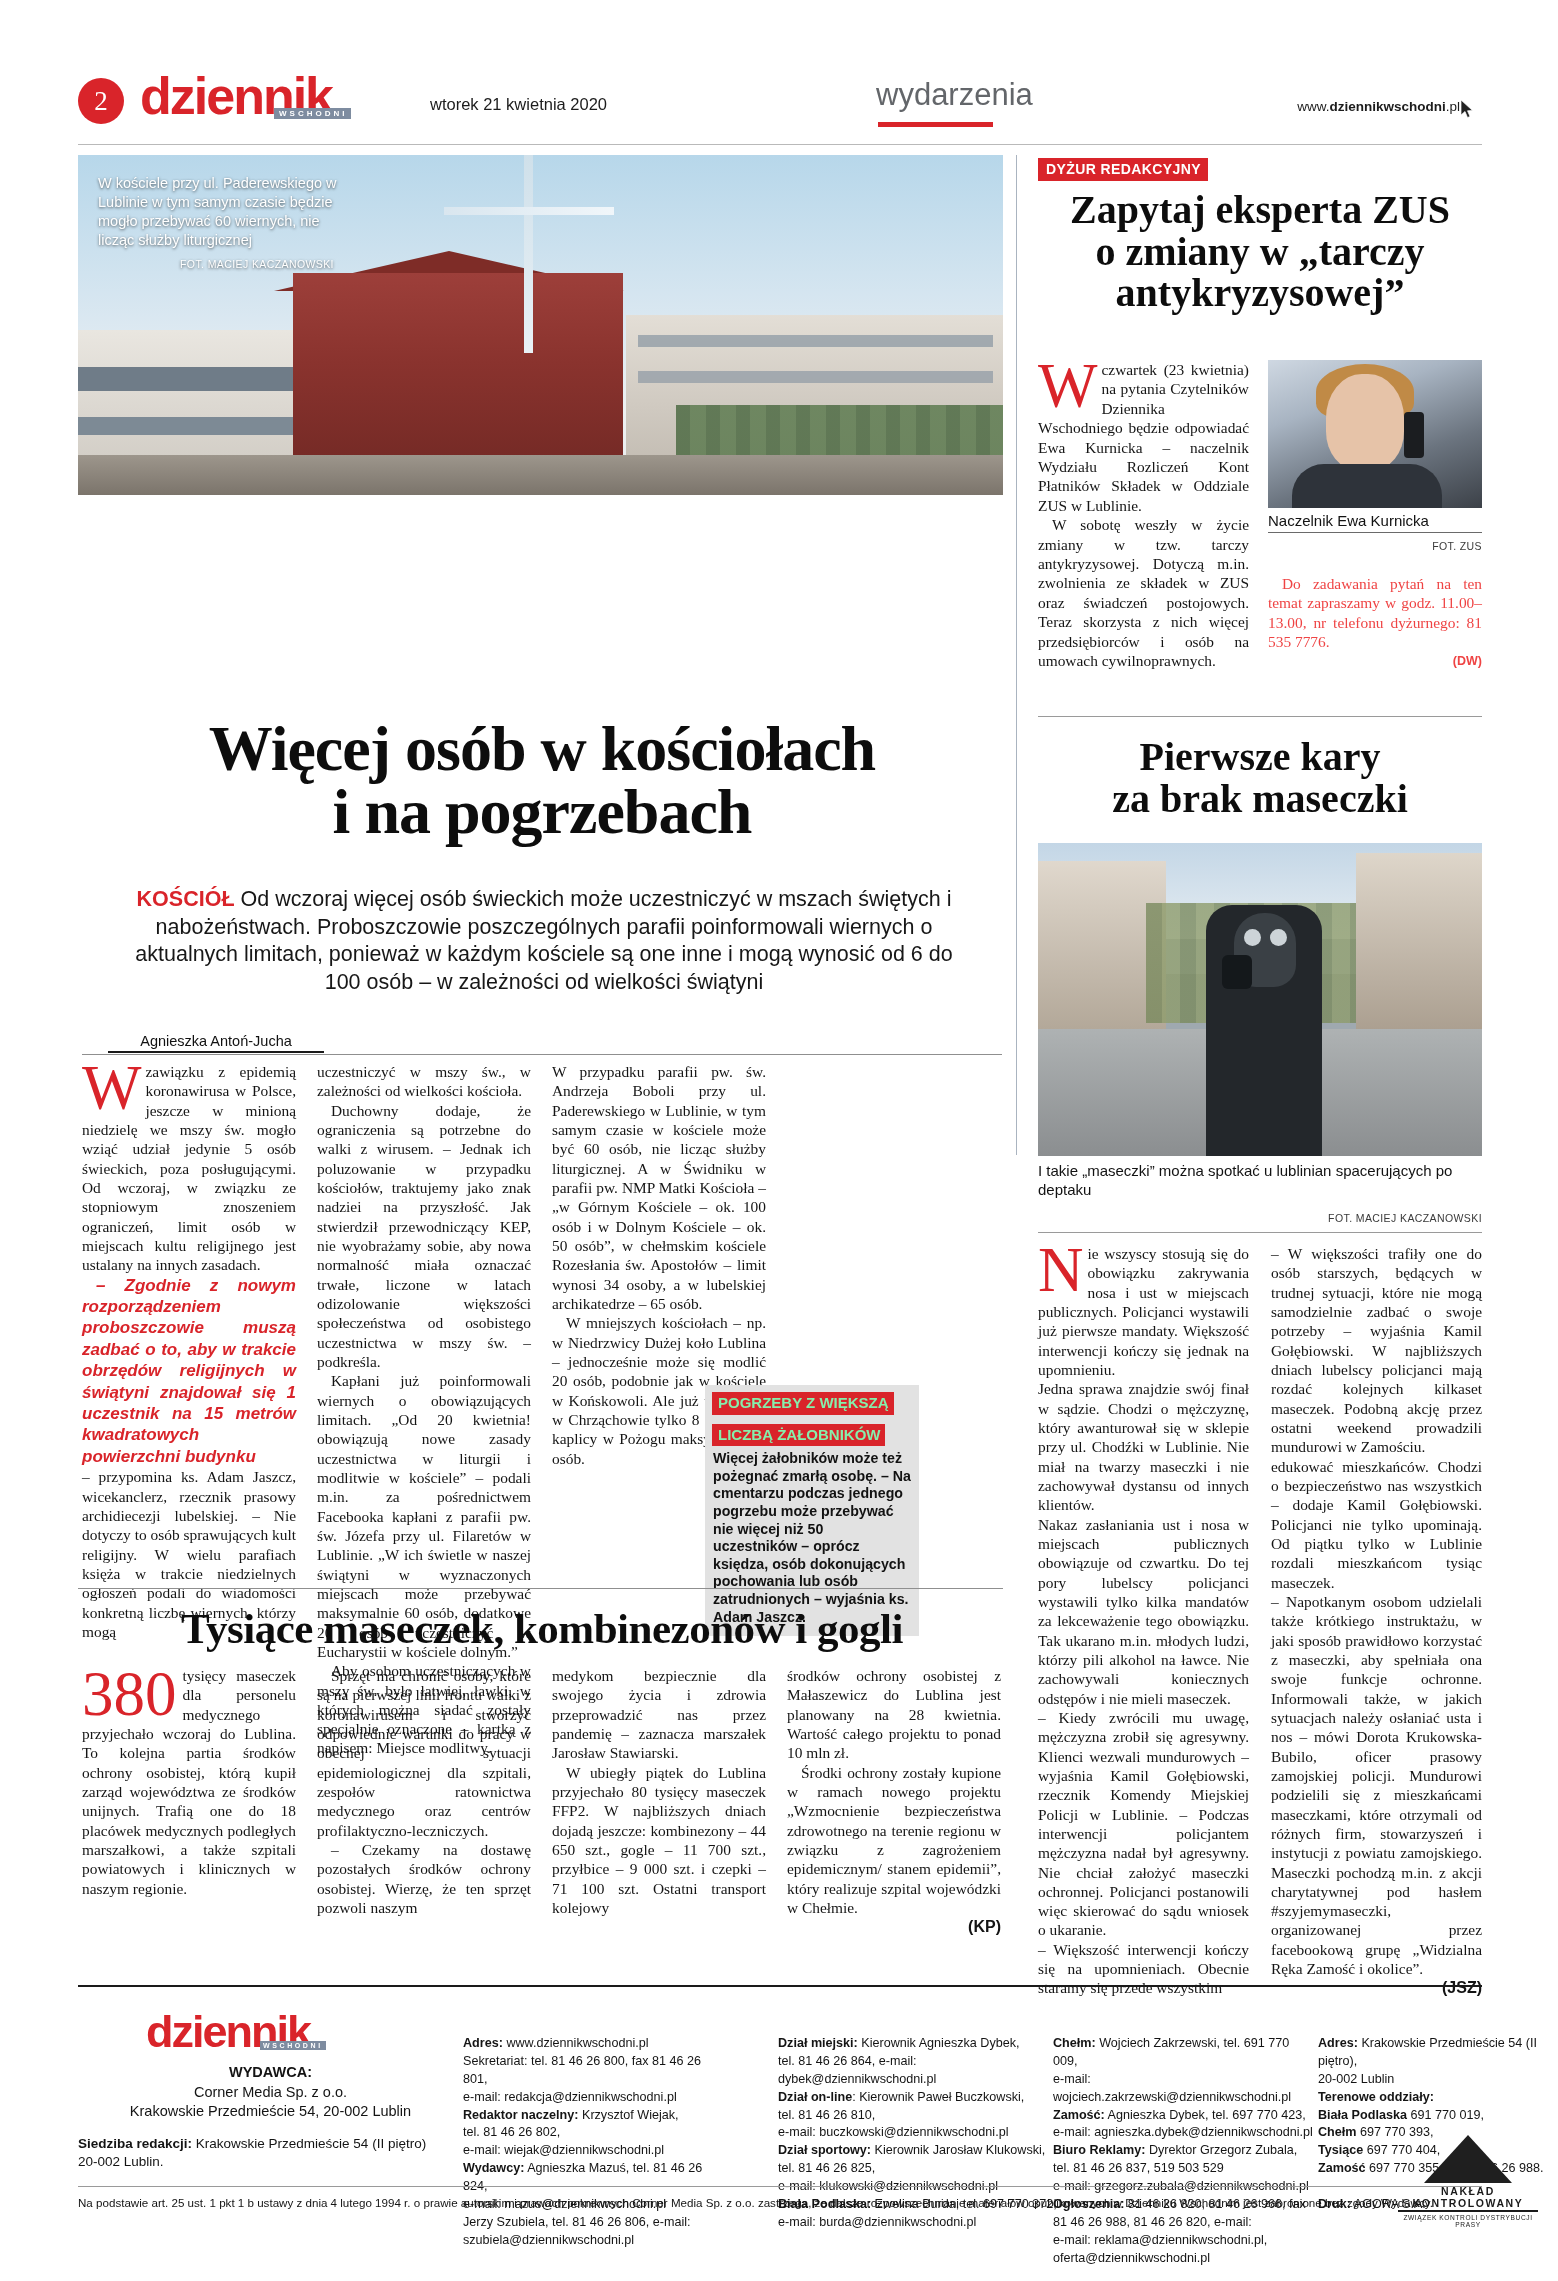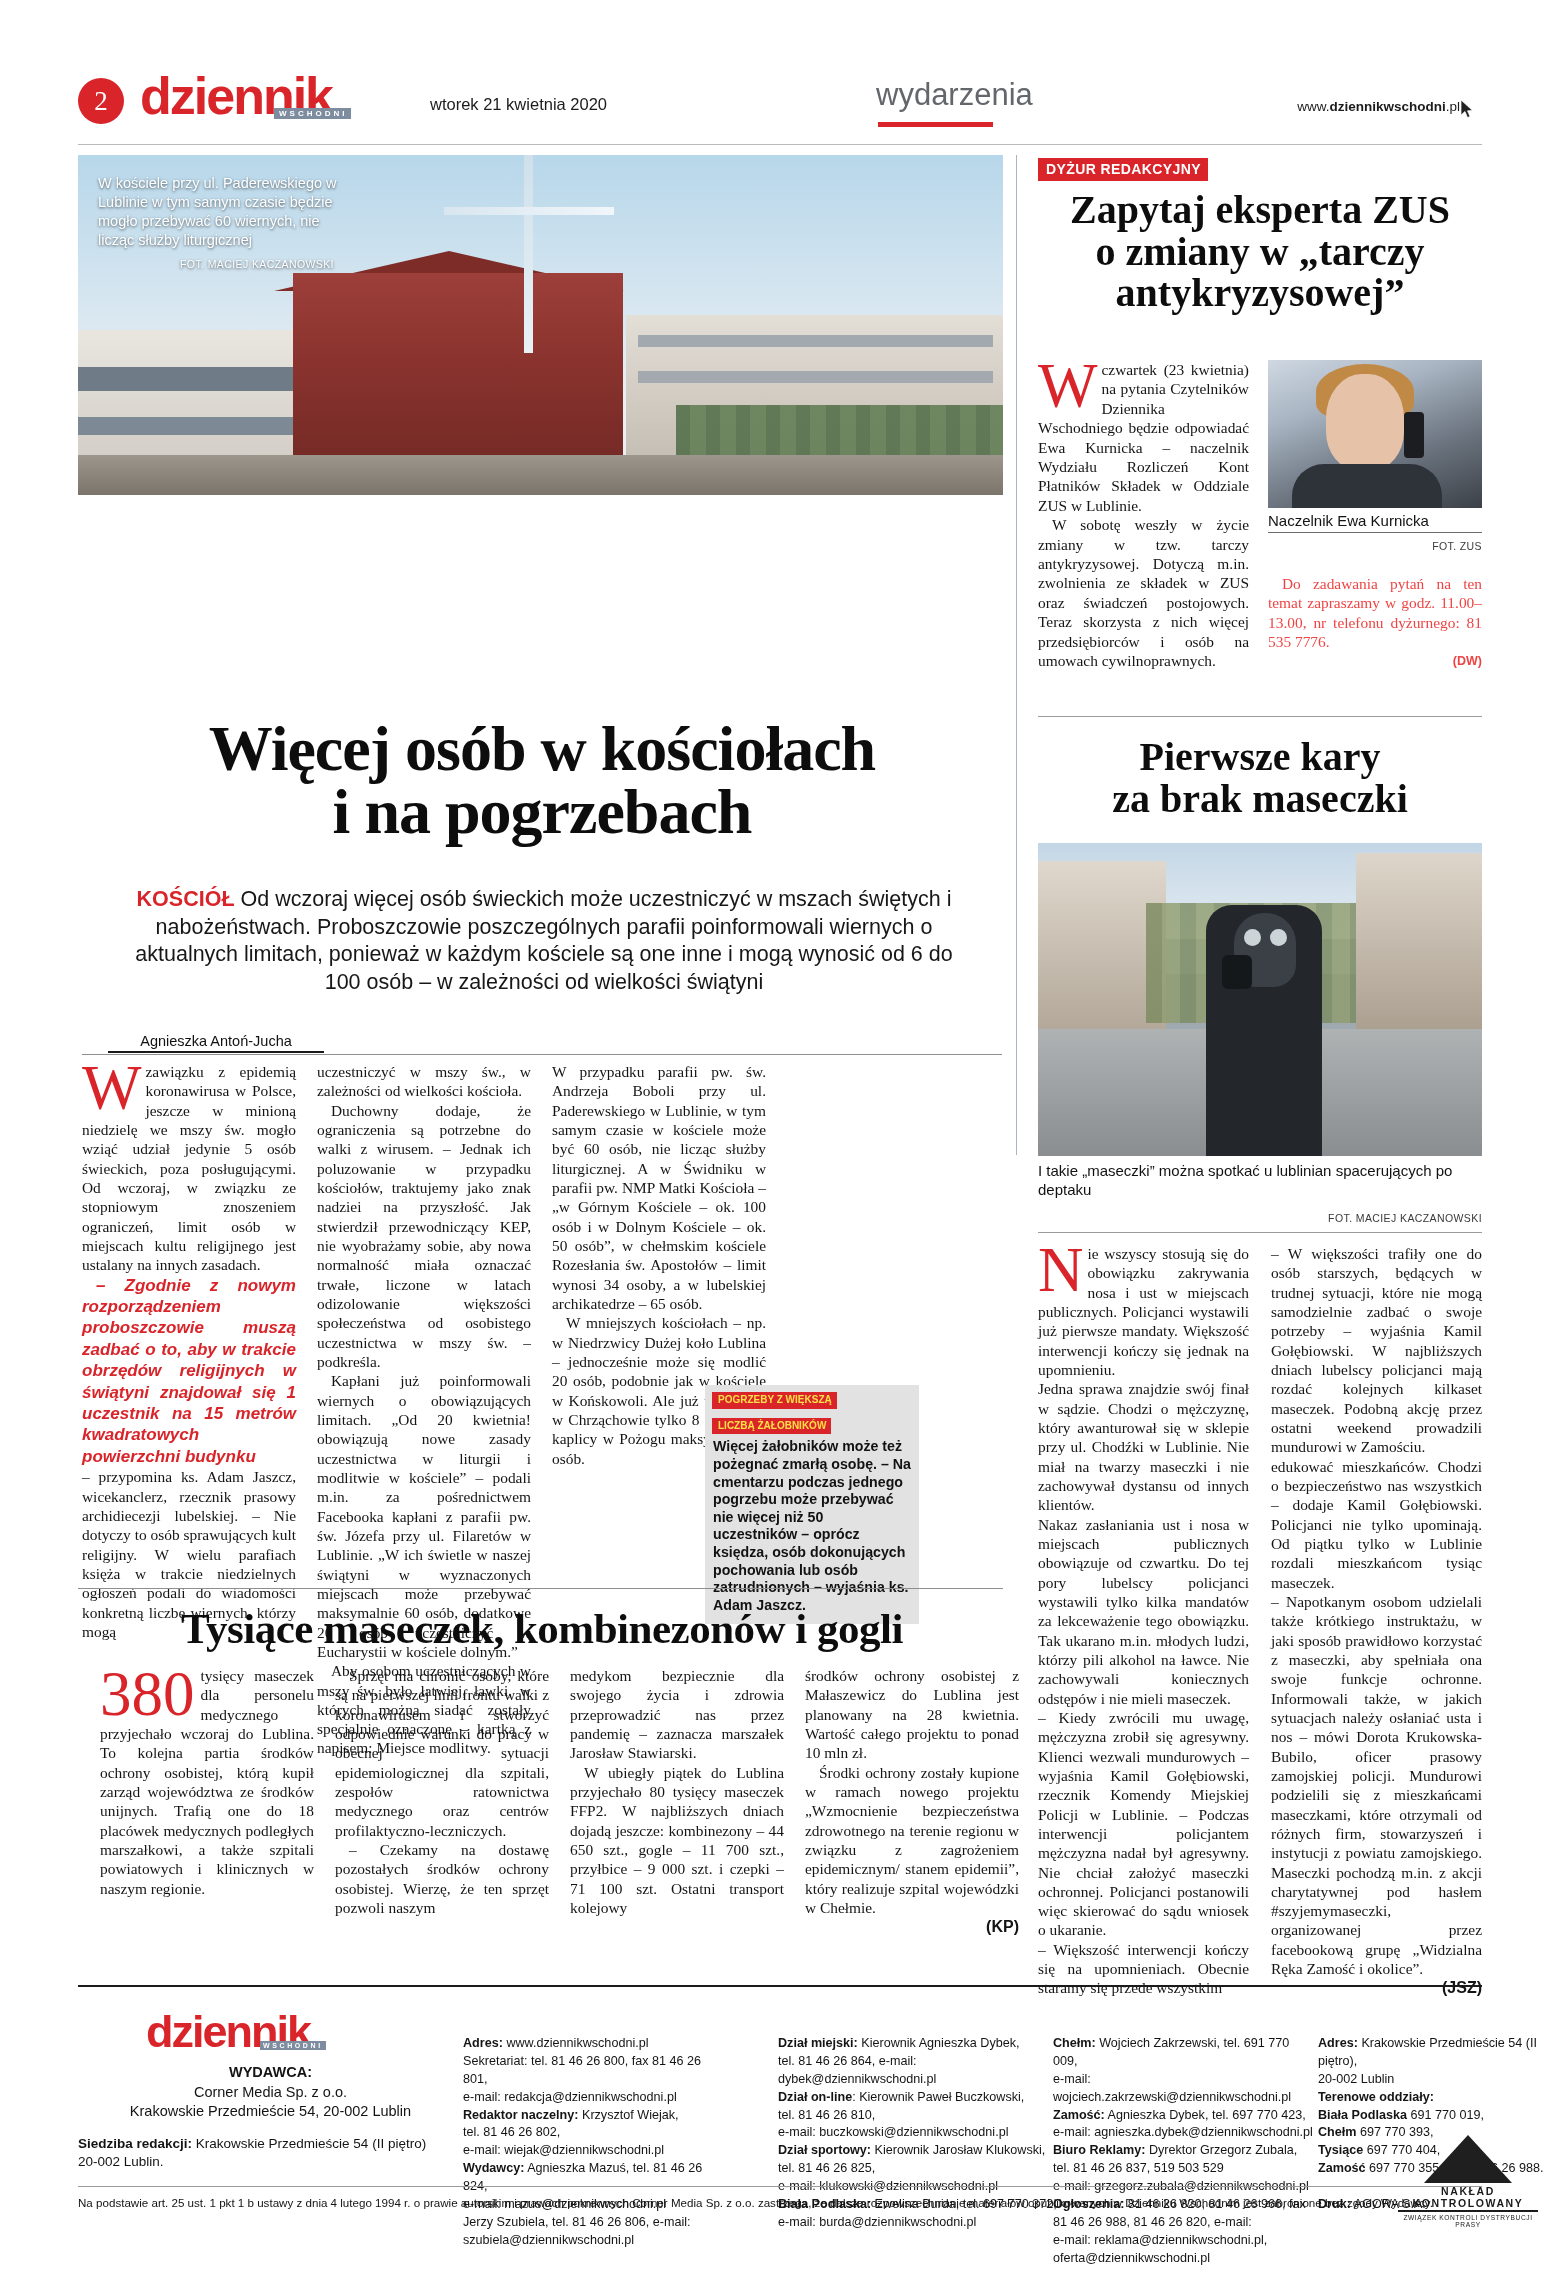--- a/index.html
+++ b/index.html
@@ -136,22 +136,22 @@
     position:absolute;left:-6px;top:2px;font-size:58px;color:#cfcfcf;
     font-style:italic;z-index:-1;font-family:"Liberation Sans",sans-serif;
   }
 
   
   .greybox{
     position:absolute;left:705px;top:1385px;width:214px;background:#e2e2e2;
     padding:0 0 10px 0;
   }
   .greybox .gb-title{
-    display:inline-block;background:#d9242a;color:#fde047;font-weight:bold;
-    font-size:10px;line-height:1.17;padding:2px 5px 3px 6px;
+    display:inline-block;background:#d9242a;color:#86efac;font-weight:bold;
+    font-size:15px;line-height:1.17;padding:2px 5px 3px 6px;
     font-family:"Liberation Sans",sans-serif;margin:7px 0 2px 7px;
   }
   .greybox .gb-text{
     font-family:"Liberation Sans",sans-serif;font-weight:bold;font-size:14.2px;
     line-height:1.24;color:#121212;padding:2px 8px 0 8px;
   }
 
   
   .rail-divider{position:absolute;left:1016px;top:155px;width:1px;height:1000px;background:#aab4c0;}
   .rail{position:absolute;left:1038px;top:158px;width:444px;}
@@ -236,21 +236,21 @@
   .rcol p.noind{text-indent:0;}
   .sig{text-align:right;font-weight:bold;font-family:"Liberation Sans",sans-serif;font-size:16px;}
 
   
   .rule-sec{position:absolute;left:78px;top:1588px;width:925px;height:1px;background:#8f8f8f;}
   .sec-hl{
     position:absolute;left:82px;top:1607px;width:920px;text-align:center;
     font-family:"Liberation Serif",serif;font-weight:bold;font-size:43px;
     line-height:1.02;color:#0d0d0d;letter-spacing:-.5px;
   }
-  .sec-cols{position:absolute;left:82px;top:1666px;width:920px;height:320px;margin-left:18px;}
+  .sec-cols{position:absolute;left:82px;top:1666px;width:920px;height:320px;}
   .scol{position:absolute;top:0;width:214px;font-family:"Liberation Serif",serif;
         font-size:15.4px;line-height:1.255;color:#141414;}
   .s1{left:0;} .s2{left:235px;} .s3{left:470px;} .s4{left:705px;}
   .scol p{margin:0;text-indent:14px;text-align:justify;}
   .scol p.noind{text-indent:0;}
   .bignum{
     float:left;font-family:"Liberation Serif",serif;font-size:63px;line-height:.84;
     color:#d9242a;margin:2px 6px -2px 0;
   }
 

